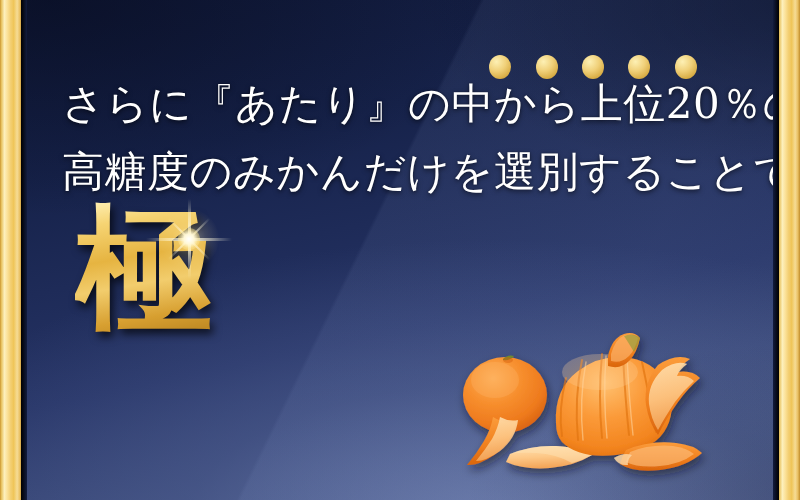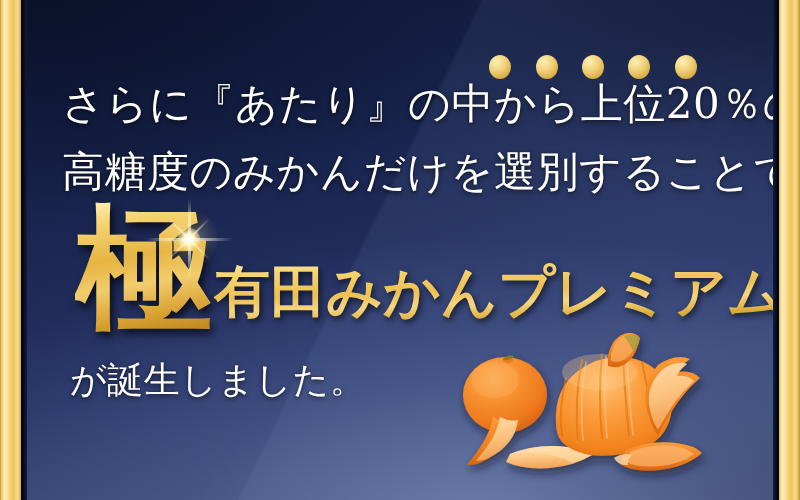--- a/index.html
+++ b/index.html
@@ -172,23 +172,21 @@
 
     <div id="sparkle">
       <div class="halo"></div>
       <div class="ray r-d1"></div>
       <div class="ray r-d2"></div>
       <div class="ray r-h"></div>
       <div class="ray r-v"></div>
       <div class="core"></div>
     </div>
 
-    <div id="product">有田みかんプレミアム</div>
-
-    <div class="line" id="line4">が誕生しました。</div>
+
 
     <div id="mikan">
       <svg viewBox="0 0 300 170" xmlns="http://www.w3.org/2000/svg" aria-hidden="true">
         <defs>
           <radialGradient id="gWhole" cx="36%" cy="28%" r="78%">
             <stop offset="0%" stop-color="#fdb05a"></stop>
             <stop offset="42%" stop-color="#f78f2e"></stop>
             <stop offset="78%" stop-color="#ee7a1d"></stop>
             <stop offset="100%" stop-color="#d8620f"></stop>
           </radialGradient>

